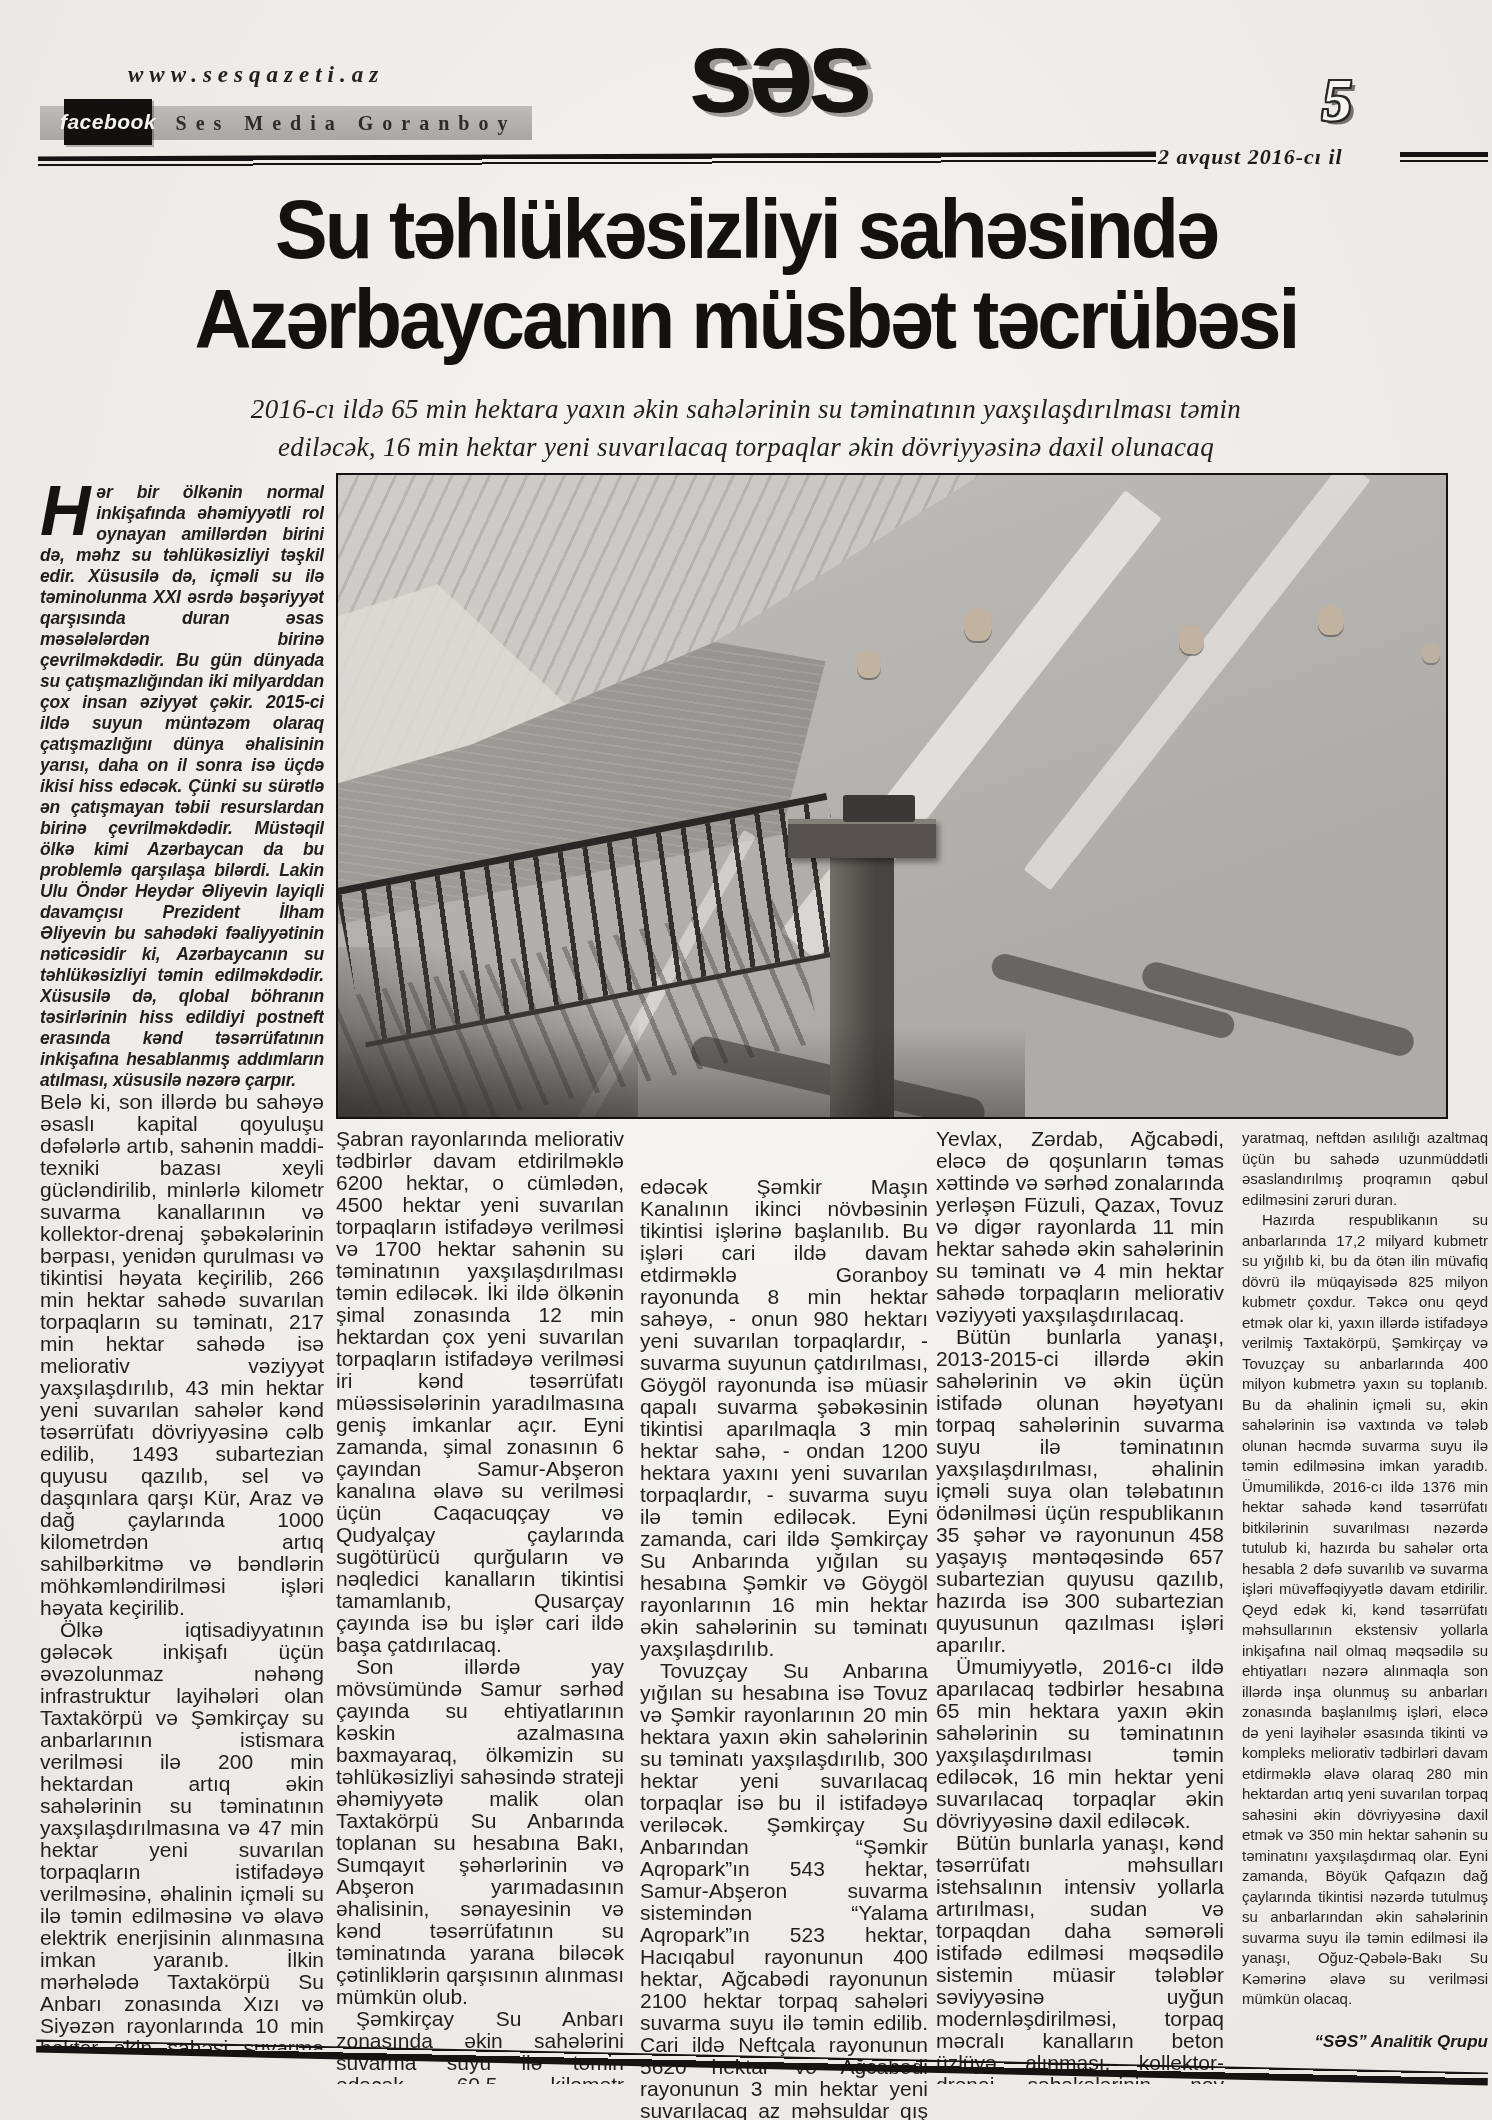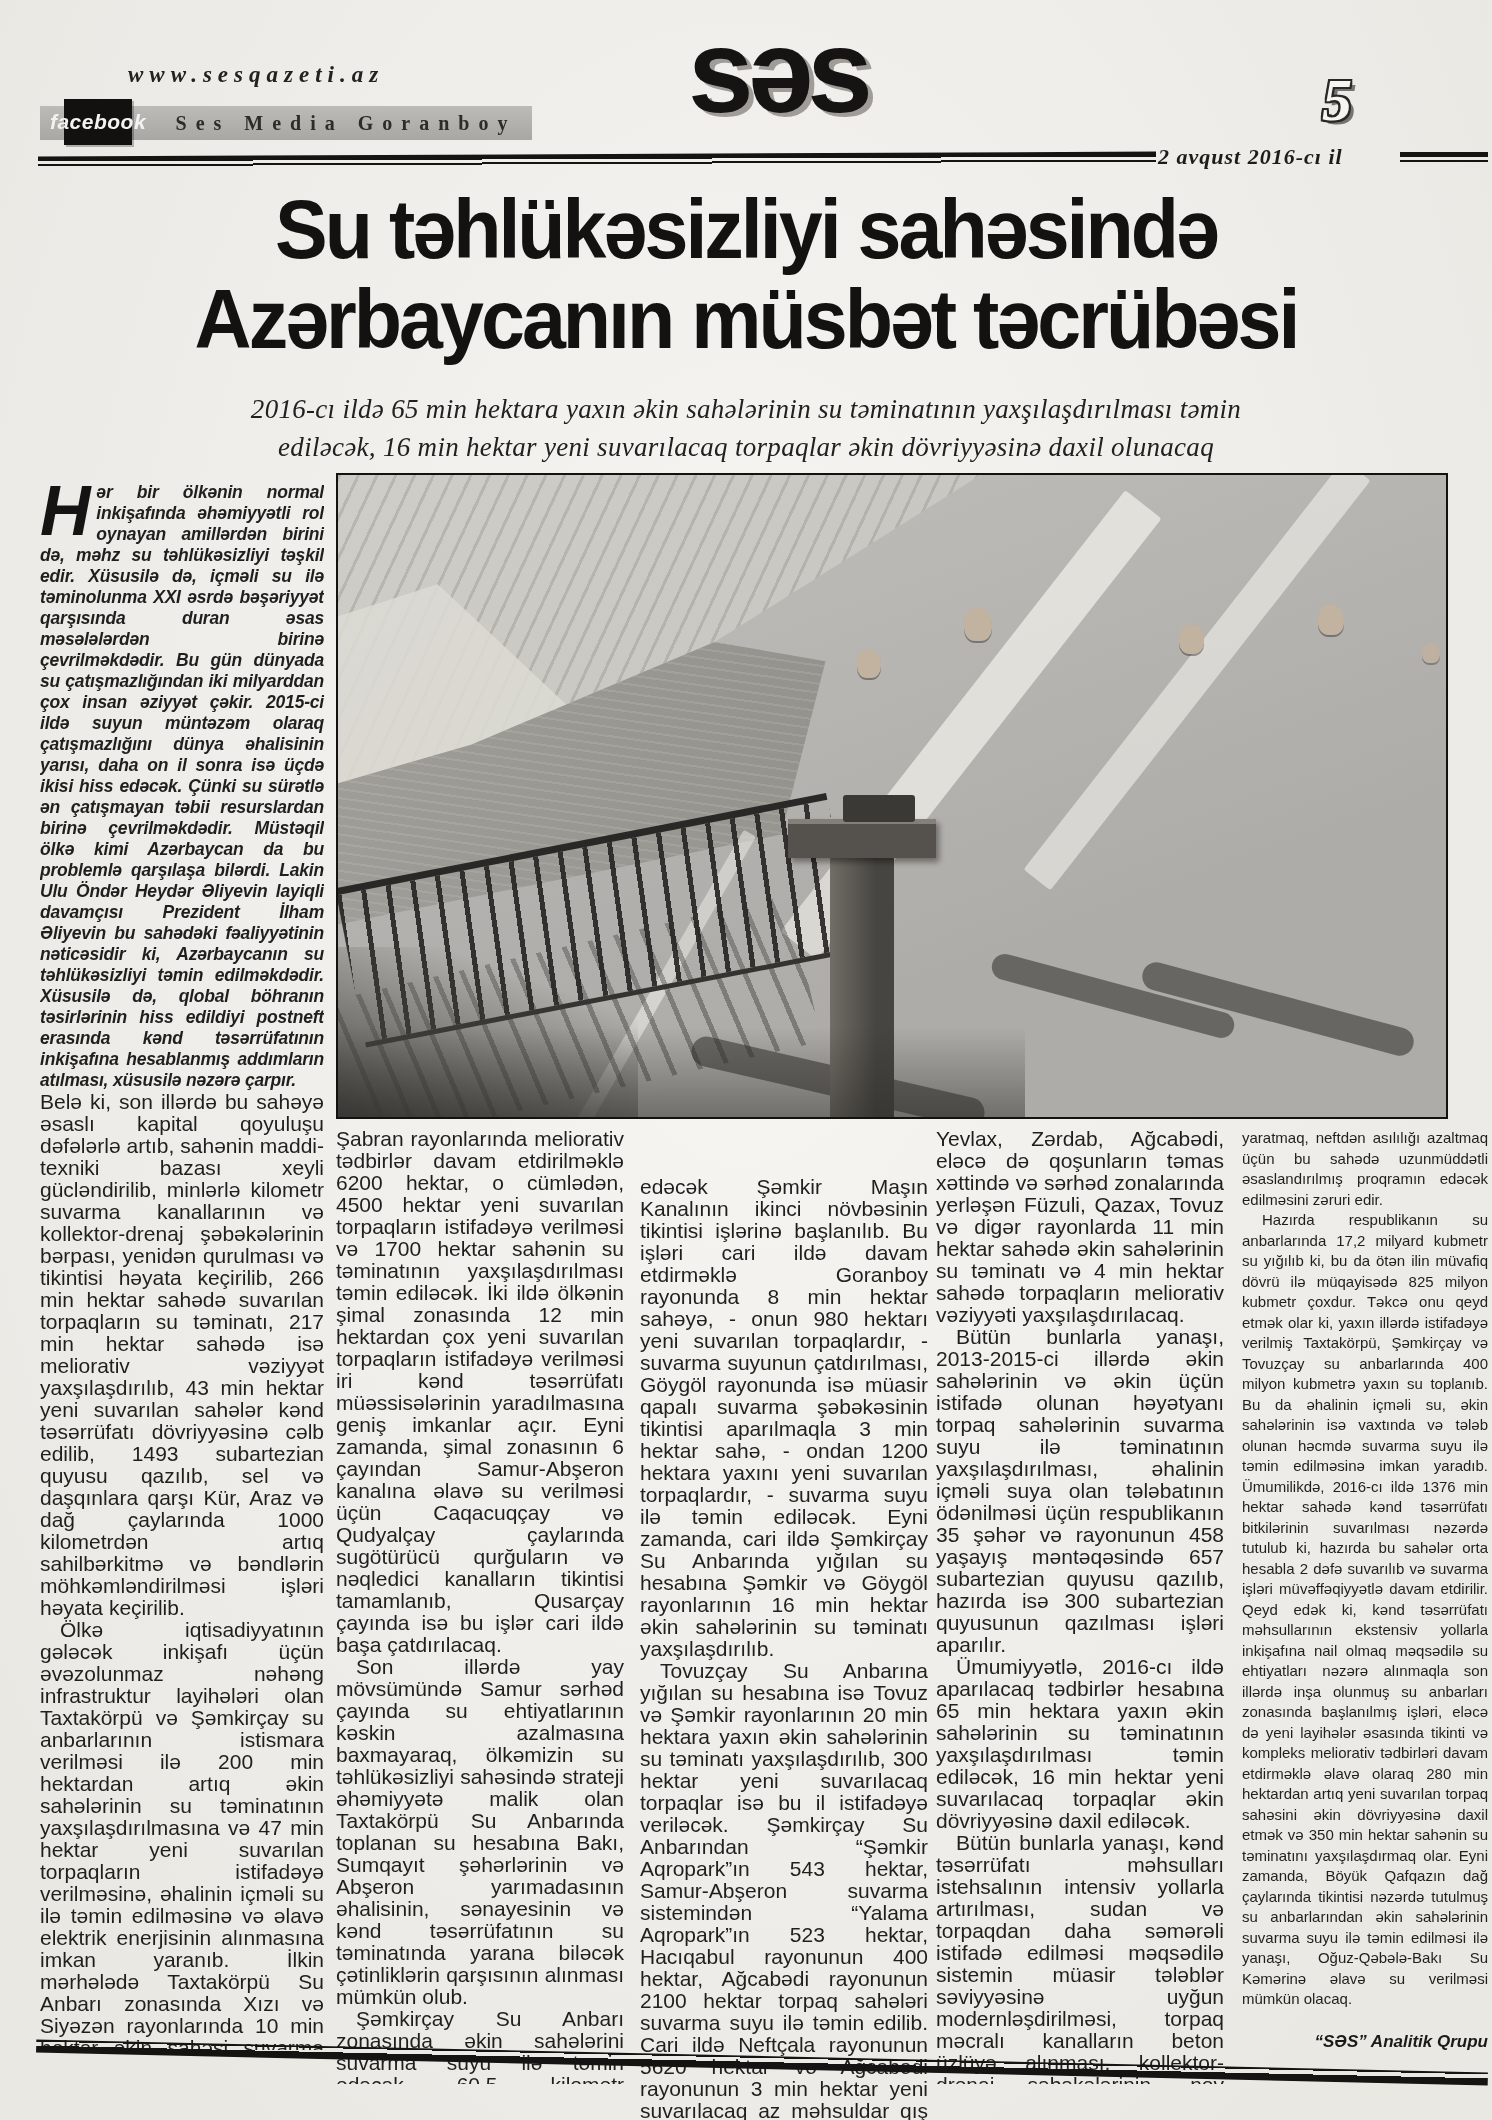--- a/index.html
+++ b/index.html
@@ -15,21 +15,21 @@
   .site-url {
     position:absolute; left:128px; top:62px;
     font-family:"Liberation Serif","DejaVu Serif",serif;
     font-style:italic; font-weight:bold; font-size:23px; letter-spacing:6px; color:#232220;
   }
   .media-bar {
     position:absolute; left:40px; top:106px; width:492px; height:34px;
     background:linear-gradient(180deg,#bdbbb7,#a9a7a3);
   }
   .fb-badge {
-    position:absolute; left:24px; top:-7px; width:68px; height:46px;
+    position:absolute; left:24px; top:-7px; width:88px; height:46px;
     background:#121110; color:#f4f3ef; display:flex; align-items:center; justify-content:center;
     font-style:italic; font-weight:bold; font-size:21px; letter-spacing:.5px;
     box-shadow:2px 2px 0 rgba(0,0,0,.25);
   }
   .media-label {
     position:absolute; left:130px; right:10px; top:0; bottom:0;
     display:flex; align-items:center; justify-content:center;
     font-family:"Liberation Serif","DejaVu Serif",serif;
     font-size:20px; font-weight:bold; letter-spacing:9px; color:#2e2c29;
   }
@@ -252,21 +252,21 @@
       <p class="para">Tovuzçay Su Anbarına yığılan su hesabına isə Tovuz və Şəmkir rayonlarının 20 min hektara yaxın əkin sahələrinin su təminatı yaxşılaşdırılıb, 300 hektar yeni suvarılacaq torpaqlar isə bu il istifadəyə veriləcək. Şəmkirçay Su Anbarından “Şəmkir Aqropark”ın 543 hektar, Samur-Abşeron suvarma sistemindən “Yalama Aqropark”ın 523 hektar, Hacıqabul rayonunun 400 hektar, Ağcabədi rayonunun 2100 hektar torpaq sahələri suvarma suyu ilə təmin edilib. Cari ildə Neftçala rayonunun 5620 hektar və Ağcabədi rayonunun 3 min hektar yeni suvarılacaq az məhsuldar qış otlaq sahələrinə suvarma suyunun çatdırılması üçün Neftçala və Yuxarı Mil Kanallarının tikintisi davam etdiriləcək. Sabirabad və Biləsuvar rayonlarında isə 16 min hektar az məhsuldar qış otlaq sahələrində kompleks meliorativ tədbirlər aparılacaq.</p>
       <p class="para">Pambıqçılıq və taxılçılığın inkişafını təmin etmək üçün Sabirabad, Kürdəmir, Goranboy, Bərdə,</p>
     </div>
   <div class="body-col" id="col-4">
       <p class="para">Yevlax, Zərdab, Ağcabədi, eləcə də qoşunların təmas xəttində və sərhəd zonalarında yerləşən Füzuli, Qazax, Tovuz və digər rayonlarda 11 min hektar sahədə əkin sahələrinin su təminatı və 4 min hektar sahədə torpaqların meliorativ vəziyyəti yaxşılaşdırılacaq.</p>
       <p class="para">Bütün bunlarla yanaşı, 2013-2015-ci illərdə əkin sahələrinin və əkin üçün istifadə olunan həyətyanı torpaq sahələrinin suvarma suyu ilə təminatının yaxşılaşdırılması, əhalinin içməli suya olan tələbatının ödənilməsi üçün respublikanın 35 şəhər və rayonunun 458 yaşayış məntəqəsində 657 subartezian quyusu qazılıb, hazırda isə 300 subartezian quyusunun qazılması işləri aparılır.</p>
       <p class="para">Ümumiyyətlə, 2016-cı ildə aparılacaq tədbirlər hesabına 65 min hektara yaxın əkin sahələrinin su təminatının yaxşılaşdırılması təmin ediləcək, 16 min hektar yeni suvarılacaq torpaqlar əkin dövriyyəsinə daxil ediləcək.</p>
       <p class="para">Bütün bunlarla yanaşı, kənd təsərrüfatı məhsulları istehsalının intensiv yollarla artırılması, sudan və torpaqdan daha səmərəli istifadə edilməsi məqsədilə sistemin müasir tələblər səviyyəsinə uyğun modernləşdirilməsi, torpaq məcralı kanalların beton üzlüyə alınması, kollektor-drenaj şəbəkələrinin, nov kanalların və hidrotexniki qurğuların təmir-bərpa edilməsi, yeni mütərəqqi suvarma üsullarının tətbiqi üçün böyük həcmdə işlərin görülməsi tələb olunur. Bütün bunlar respublikamızda ərzaq təhlükəsizliyini təmin etmək, ixracyönümlü məhsul istehsalını artırmaq, yeni iş yerləri</p>
     </div>
   <div class="body-col" id="col-5">
-      <p class="para">yaratmaq, neftdən asılılığı azaltmaq üçün bu sahədə uzunmüddətli əsaslandırılmış proqramın edəcək edilməsini zəruri edir.</p>
+      <p class="para">yaratmaq, neftdən asılılığı azaltmaq üçün bu sahədə uzunmüddətli əsaslandırılmış proqramın qəbul edilməsini zəruri duran.</p>
       <p class="para">Hazırda respublikanın su anbarlarında 17,2 milyard kubmetr su yığılıb ki, bu da ötən ilin müvafiq dövrü ilə müqayisədə 825 milyon kubmetr çoxdur. Təkcə onu qeyd etmək olar ki, yaxın illərdə istifadəyə verilmiş Taxtakörpü, Şəmkirçay və Tovuzçay su anbarlarında 400 milyon kubmetrə yaxın su toplanıb. Bu da əhalinin içməli su, əkin sahələrinin isə vaxtında və tələb olunan həcmdə suvarma suyu ilə təmin edilməsinə imkan yaradıb. Ümumilikdə, 2016-cı ildə 1376 min hektar sahədə kənd təsərrüfatı bitkilərinin suvarılması nəzərdə tutulub ki, hazırda bu sahələr orta hesabla 2 dəfə suvarılıb və suvarma işləri müvəffəqiyyətlə davam etdirilir. Qeyd edək ki, kənd təsərrüfatı məhsullarının ekstensiv yollarla inkişafına nail olmaq məqsədilə su ehtiyatları nəzərə alınmaqla son illərdə inşa olunmuş su anbarları zonasında başlanılmış işləri, eləcə də yeni layihələr əsasında tikinti və kompleks meliorativ tədbirləri davam etdirməklə əlavə olaraq 280 min hektardan artıq yeni suvarılan torpaq sahəsini əkin dövriyyəsinə daxil etmək və 350 min hektar sahənin su təminatını yaxşılaşdırmaq olar. Eyni zamanda, Böyük Qafqazın dağ çaylarında tikintisi nəzərdə tutulmuş su anbarlarından əkin sahələrinin suvarma suyu ilə təmin edilməsi ilə yanaşı, Oğuz-Qəbələ-Bakı Su Kəmərinə əlavə su verilməsi mümkün olacaq.</p>
     </div>
 
   <div class="byline">“SƏS” Analitik Qrupu</div>
 
   <div class="rule-double" id="bottom-rule"></div>
 
 </div>
 
 </body></html>

